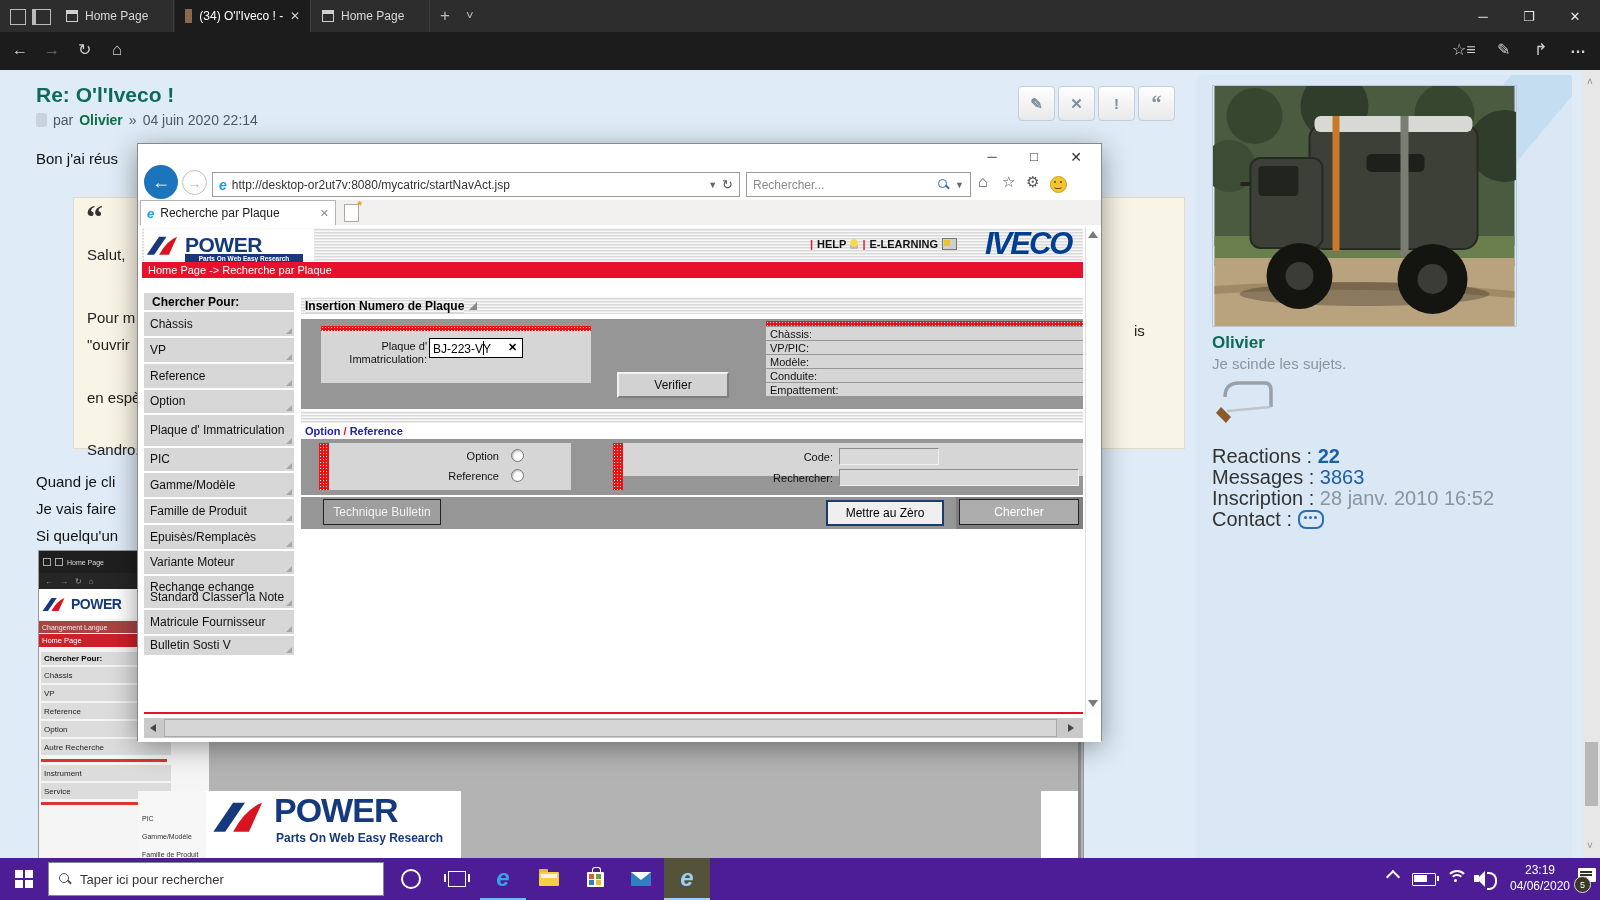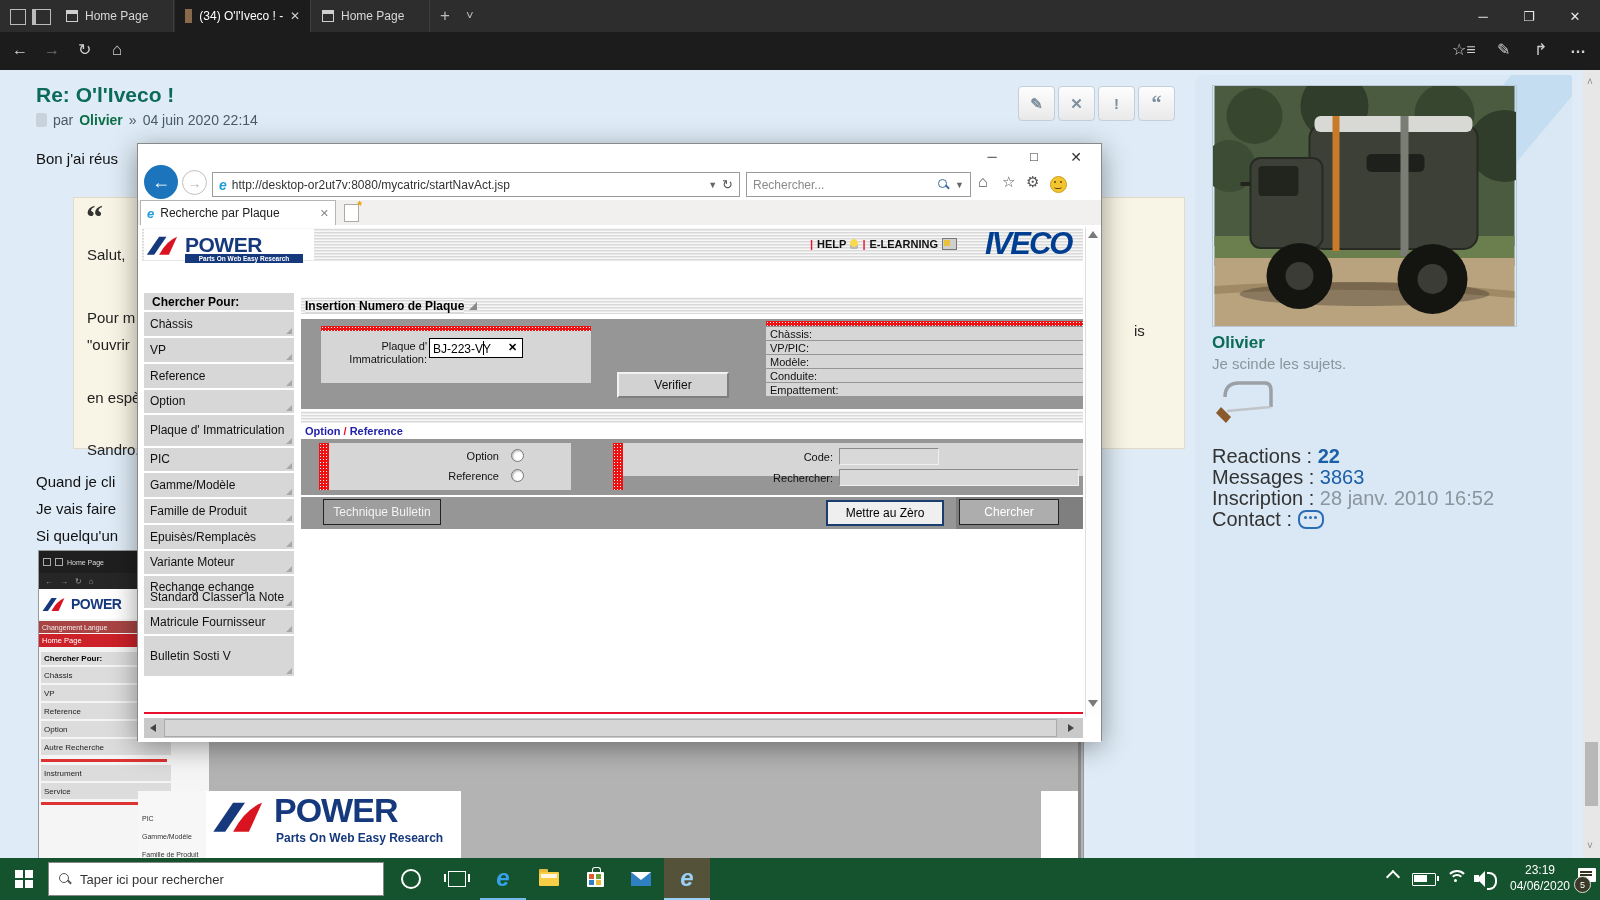--- a/index.html
+++ b/index.html
@@ -52,21 +52,21 @@
     display:flex;align-items:center;padding-left:4px;}
   .btn3d{background:#d2d2d2;border-top:2px solid #f2f2f2;border-left:2px solid #f2f2f2;
     border-right:2px solid #7e7e7e;border-bottom:2px solid #7e7e7e;
     font-size:12px;color:#111;display:flex;align-items:center;justify-content:center;box-sizing:border-box;}
   .radio{width:11px;height:11px;border-radius:50%;background:#fff;border:1px solid #777;box-shadow:inset 1px 1px 2px rgba(0,0,0,.3);}
   .ininput{background:#d9d9d9;border:1px solid #8a8a8a;border-bottom-color:#efefef;border-right-color:#efefef;box-sizing:border-box;}
   
   .mini-item{background:#dcdcdc;font-size:8px;color:#222;display:flex;align-items:center;padding-left:3px;box-sizing:border-box;position:absolute;}
   .mini-b{font-size:7px;color:#333;position:absolute;white-space:nowrap;overflow:hidden;}
   
-  #taskbar{left:0;top:858px;width:1600px;height:42px;background:#14532d;}
+  #taskbar{left:0;top:858px;width:1600px;height:42px;background:#4c1d95;}
   .tbico{width:46px;height:42px;display:flex;align-items:center;justify-content:center;position:absolute;top:0;}
   .tray{color:#fff;}
   
   .lockico{width:9px;height:7px;border:1px solid #9ba7b0;border-radius:1px;position:relative;}
   .lockico:before{content:'';position:absolute;left:1px;top:-5px;width:5px;height:5px;border:1px solid #9ba7b0;border-bottom:none;border-radius:3px 3px 0 0;}
   .tri-r{width:0;height:0;border-top:4px solid transparent;border-bottom:4px solid transparent;border-left:6px solid #444;}
   .tri-l{width:0;height:0;border-top:4px solid transparent;border-bottom:4px solid transparent;border-right:6px solid #444;}
   .tri-u{width:0;height:0;border-left:5px solid transparent;border-right:5px solid transparent;border-bottom:7px solid #7a7a7a;}
   .tri-d{width:0;height:0;border-left:5px solid transparent;border-right:5px solid transparent;border-top:7px solid #7a7a7a;}
 </style>
@@ -340,35 +340,36 @@
           <span>E-LEARNING</span>
           <span style="width:13px;height:10px;background:#cfcfcf;border:1px solid #777;display:inline-block;position:relative;">
               <span style="position:absolute;left:1px;top:1px;width:6px;height:6px;background:#e8c23a;"></span>
             </span>
         </div>
         <div class="abs" style="left:843px;top:-2px;width:100px;height:34px;overflow:hidden;">
           <span style="color:#003e92;font-weight:bold;font-size:31px;font-style:italic;letter-spacing:-2px;">IVECO</span>
         </div>
       </div>
 
+      <div class="abs redbar" style="left:4px;top:37px;width:941px;height:16px;">Home Page -&gt; Recherche par Plaque</div>
 
       <div class="abs" style="left:6px;top:68px;width:150px;height:17px;background:#d7d7d7;font-size:12px;font-weight:bold;display:flex;align-items:center;padding-left:8px;box-sizing:border-box;">Chercher Pour:</div>
       <div class="sbitem" style="left:6px;top:87px;height:24px;">Chàssis</div>
       <div class="sbitem" style="left:6px;top:113px;height:24px;">VP</div>
       <div class="sbitem" style="left:6px;top:139px;height:24px;">Reference</div>
       <div class="sbitem" style="left:6px;top:165px;height:23px;">Option</div>
       <div class="sbitem" style="left:6px;top:190px;height:31px;width:150px;">Plaque d' Immatriculation</div>
       <div class="sbitem" style="left:6px;top:223px;height:23px;">PIC</div>
       <div class="sbitem" style="left:6px;top:248px;height:24px;">Gamme/Modèle</div>
       <div class="sbitem" style="left:6px;top:274px;height:24px;">Famille de Produit</div>
       <div class="sbitem" style="left:6px;top:300px;height:24px;">Epuisès/Remplacès</div>
       <div class="sbitem" style="left:6px;top:326px;height:23px;">Variante Moteur</div>
       <div class="sbitem" style="left:6px;top:351px;height:32px;">Rechange echange Standard Classer la Note</div>
       <div class="sbitem" style="left:6px;top:385px;height:24px;">Matricule Fournisseur</div>
-      <div class="sbitem" style="left:6px;top:411px;height:40px;">Bulletin Sosti V</div>
+      <div class="sbitem" style="left:6px;top:411px;height:19px;">Bulletin Sosti V</div>
 
       <div class="abs stripes flex" style="left:163px;top:72px;width:782px;height:17px;padding-left:4px;box-sizing:border-box;">
         <span style="font-size:12px;font-weight:bold;background:inherit;">Insertion Numero de Plaque</span>
         <span style="margin-left:5px;width:0;height:0;border-bottom:8px solid #8a8a8a;border-left:8px solid transparent;display:inline-block;"></span>
       </div>
       <div class="abs graypanel" style="left:163px;top:94px;width:782px;height:90px;">
         <div class="abs lightbox" style="left:20px;top:7px;width:270px;height:57px;">
           <div class="abs reddots" style="left:0;top:0;width:270px;height:5px;"></div>
           <div class="abs applbl" style="left:18px;top:14px;width:88px;text-align:right;line-height:13px;">Plaque d' Immatriculation:</div>
           <div class="abs" style="left:108px;top:12px;width:94px;height:20px;background:#fff;border:1px solid #000;box-sizing:border-box;">
@@ -408,21 +409,21 @@
           <div class="abs ininput" style="left:226px;top:5px;width:100px;height:17px;"></div>
           <div class="abs applbl" style="left:100px;top:29px;width:120px;text-align:right;">Rechercher:</div>
           <div class="abs ininput" style="left:226px;top:26px;width:240px;height:17px;"></div>
         </div>
       </div>
 
       <div class="abs graypanel" style="left:163px;top:272px;width:782px;height:32px;">
         <div class="abs" style="left:655px;top:0;width:127px;height:32px;background:#7f7f7f;"></div>
         <div class="abs flex" style="left:22px;top:2px;width:118px;height:26px;background:#9e9e9e;border:1px solid #222;color:#f2f2f2;font-size:12px;justify-content:center;box-sizing:border-box;">Technique Bulletin</div>
         <div class="abs flex" style="left:525px;top:3px;width:118px;height:26px;background:#efefef;border:2px solid #1a3c6e;color:#000;font-size:12px;justify-content:center;box-sizing:border-box;">Mettre au Zèro</div>
-        <div class="abs flex" style="left:658px;top:2px;width:100px;height:26px;background:#adadad;border:1px solid #222;color:#fff;font-size:12px;justify-content:center;box-sizing:border-box;">Chercher</div>
+        <div class="abs flex" style="left:658px;top:2px;width:120px;height:26px;background:#adadad;border:1px solid #222;color:#fff;font-size:12px;justify-content:center;box-sizing:border-box;">Chercher</div>
       </div>
 
       <div class="abs" style="left:947px;top:2px;width:14px;height:490px;background:#fdfdfd;border-left:1px solid #ddd;">
         <div class="tri-u" style="margin:4px auto 0;"></div>
         <div class="tri-d" style="margin:462px auto 0;"></div>
       </div>
 
       <div class="abs" style="left:6px;top:487px;width:939px;height:2px;background:#e8112d;"></div>
       <div class="abs" style="left:6px;top:493px;width:939px;height:20px;background:#c9c9c9;">
         <div class="abs flex" style="left:2px;top:2px;width:14px;height:16px;justify-content:center;">

